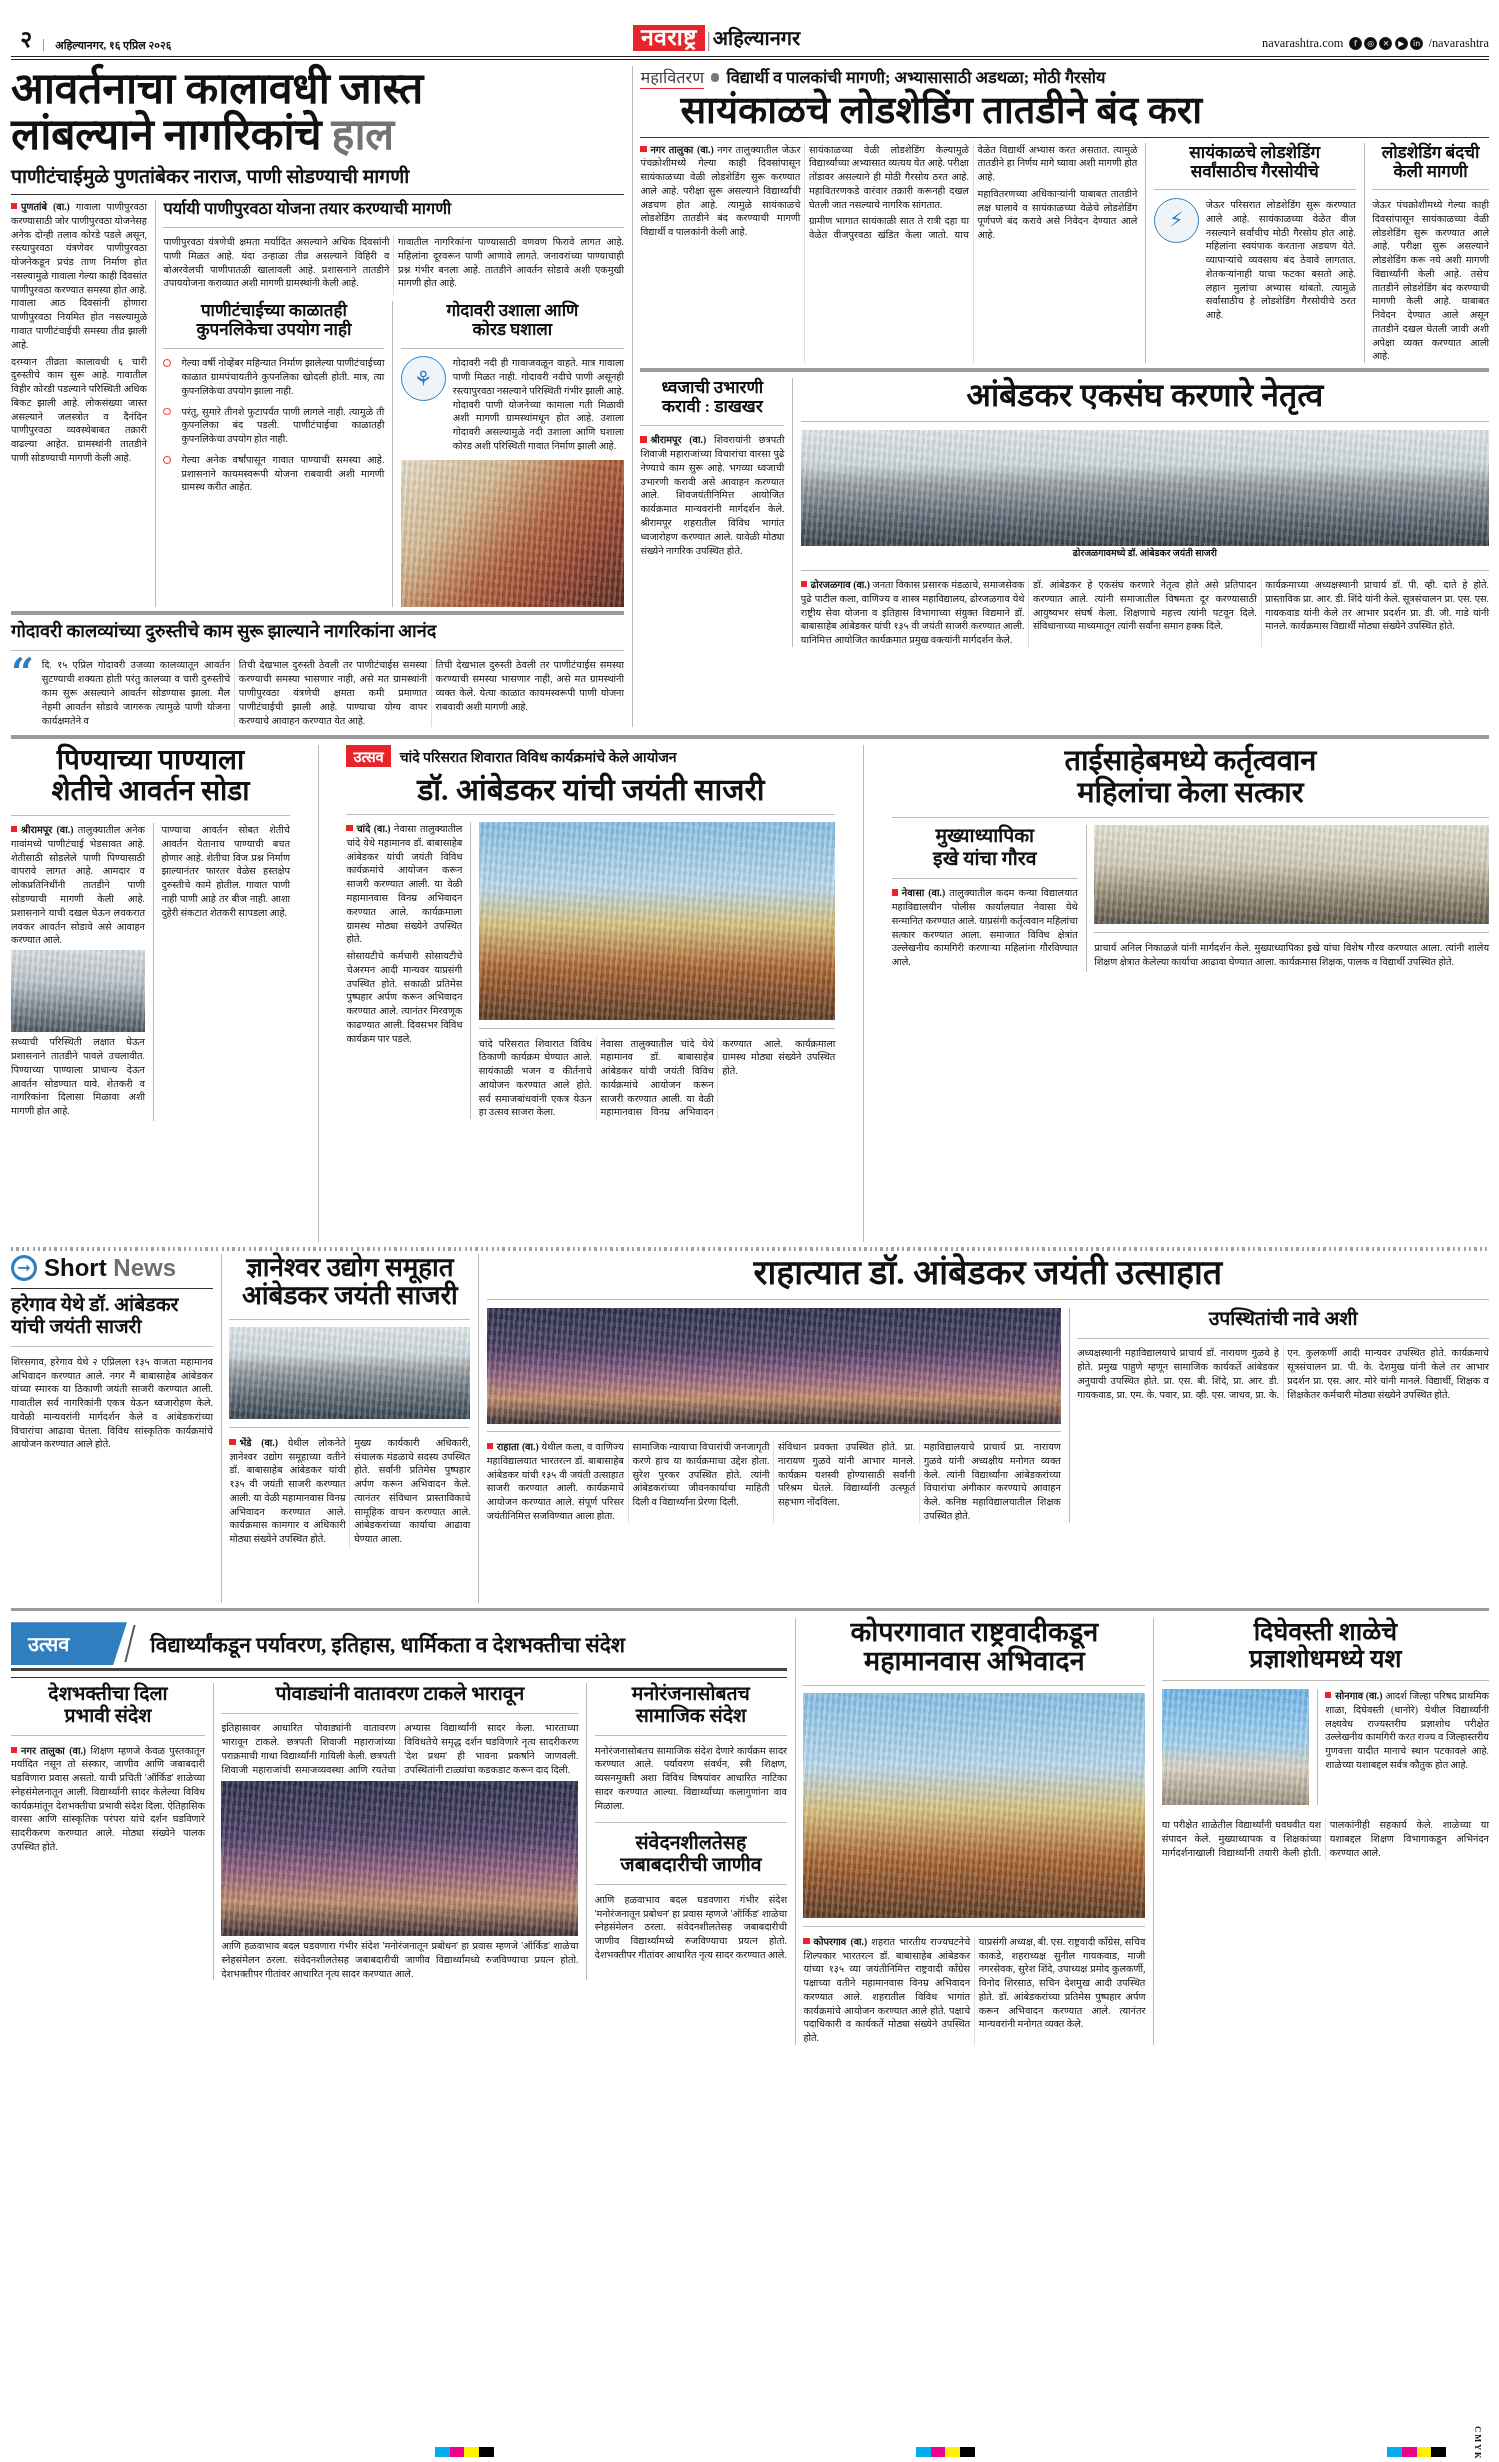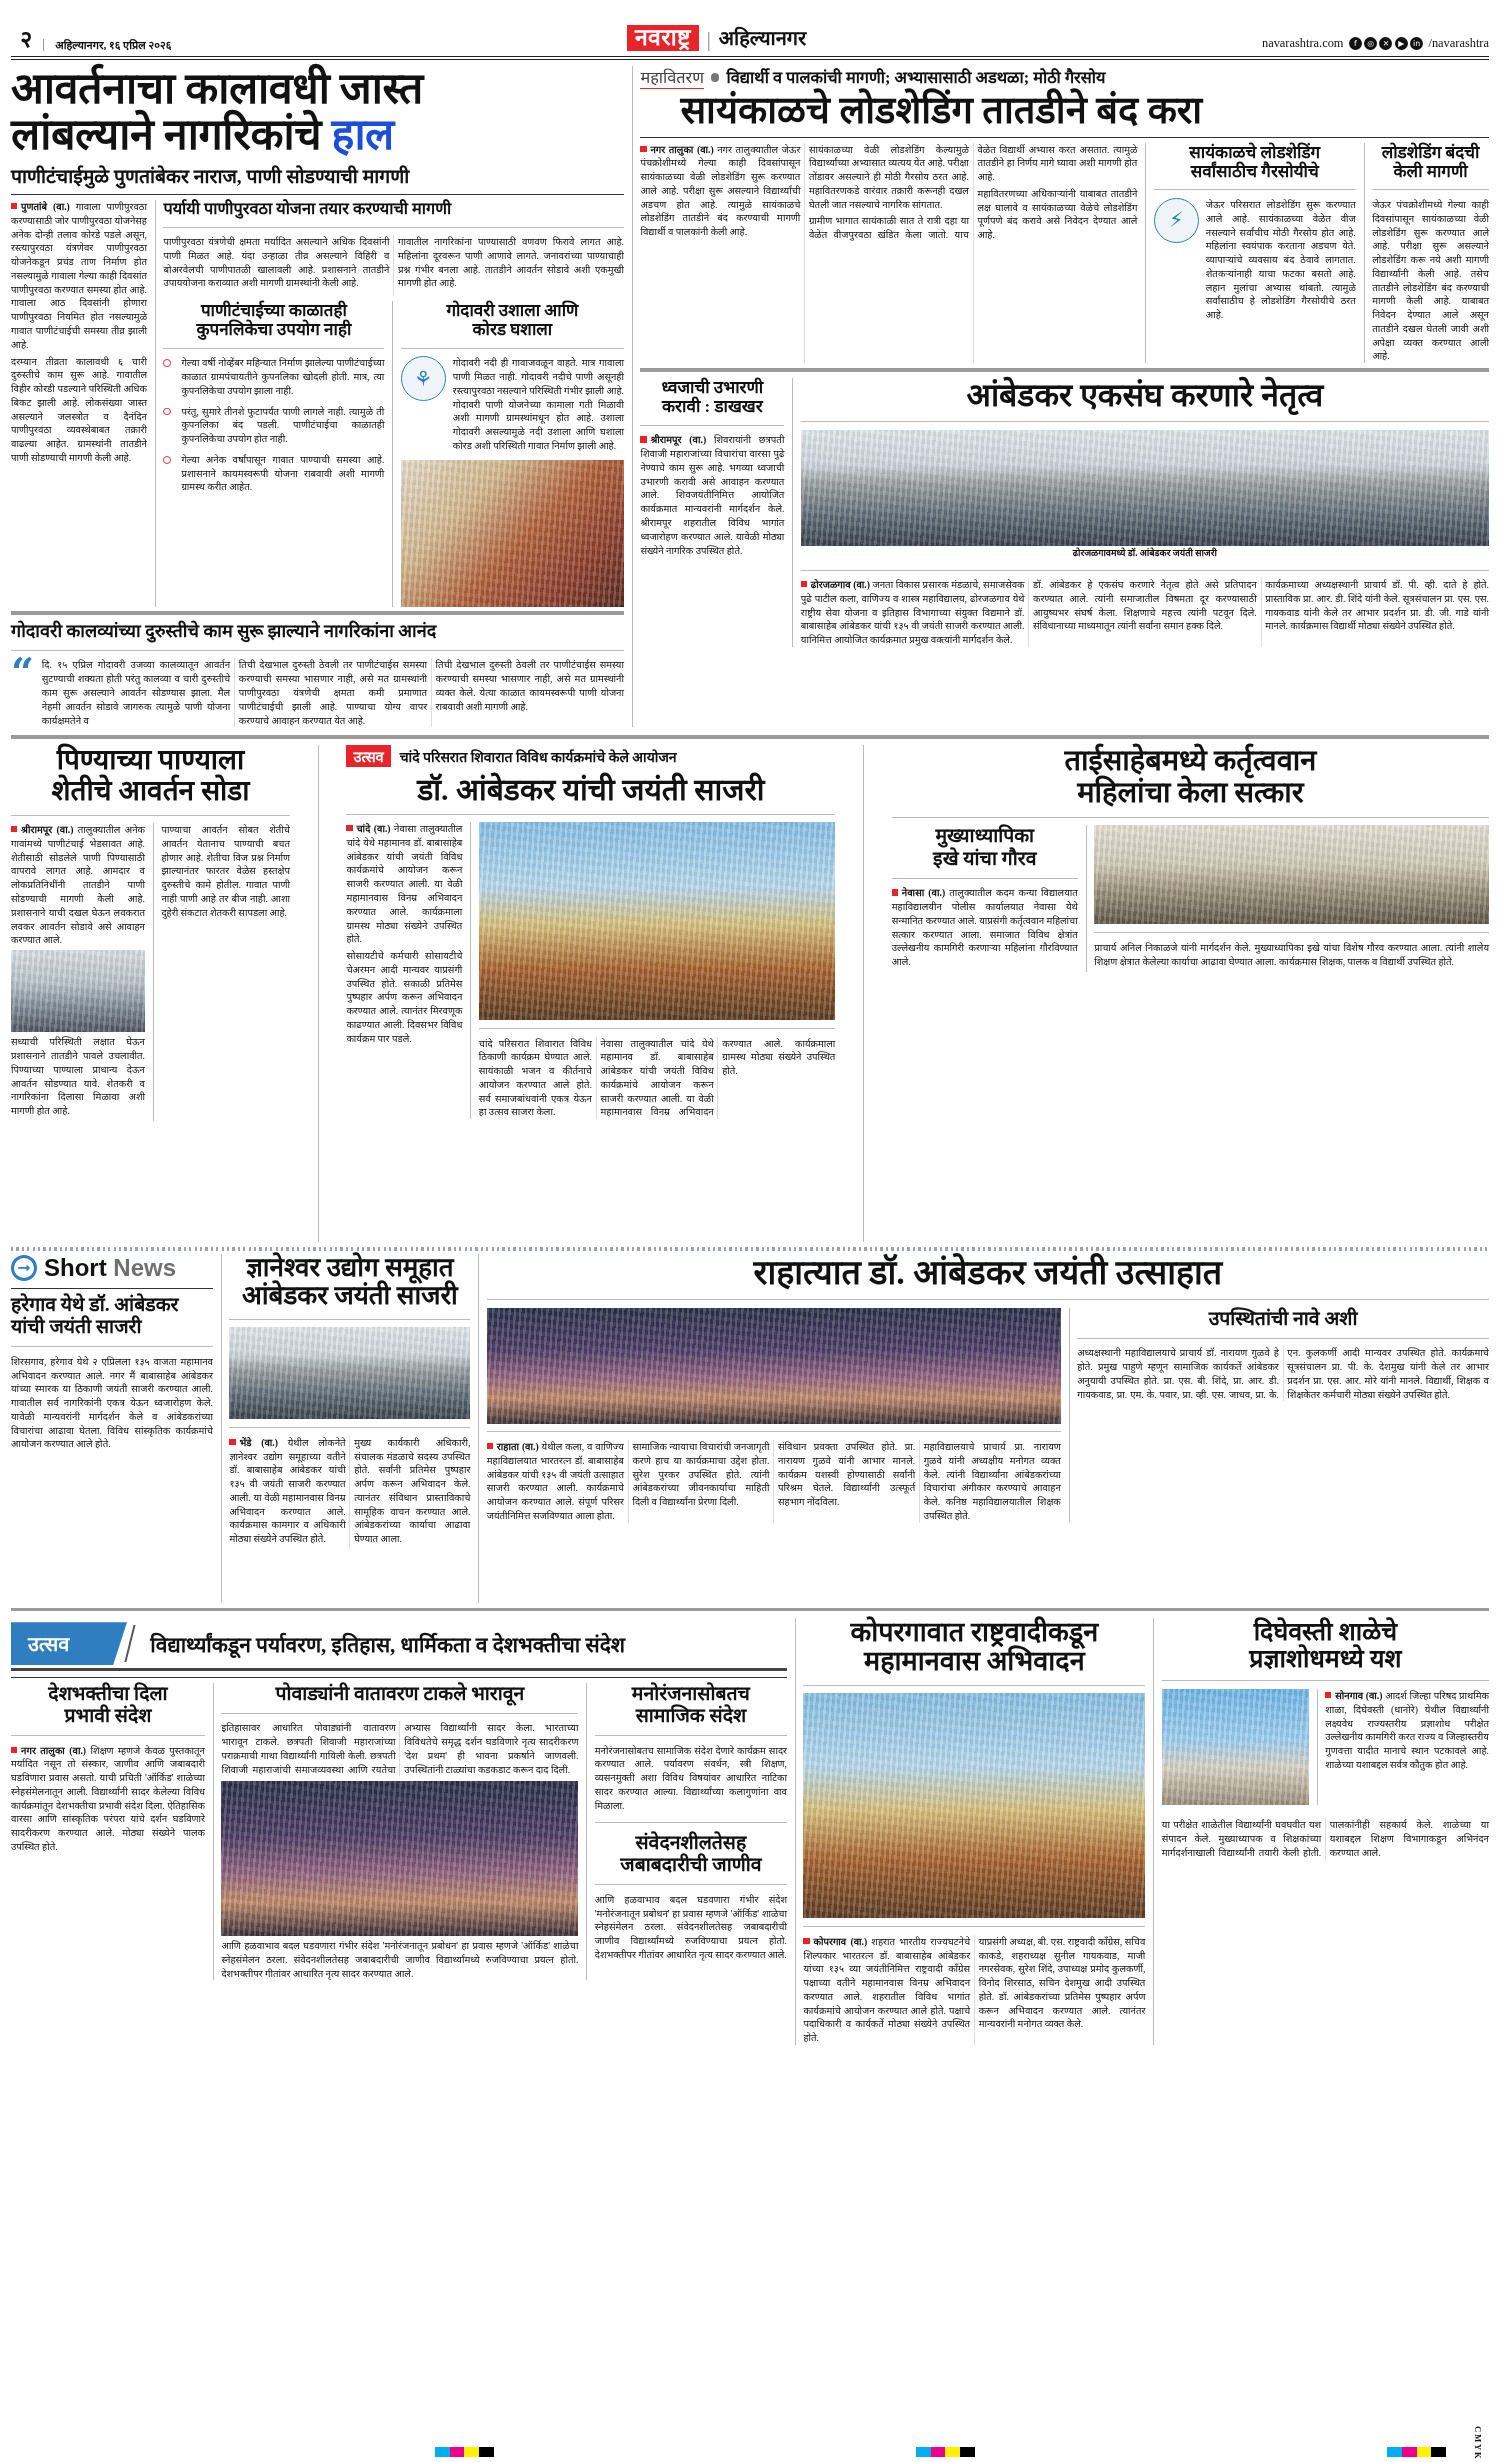--- a/index.html
+++ b/index.html
@@ -9,21 +9,21 @@
     font-family: "Liberation Serif", "DejaVu Serif", serif;
     color: #111;
     overflow: hidden;
   }
   .page { width: 1500px; height: 2462px; position: relative; padding: 0 11px; }
 
   
   .masthead { display:flex; align-items:flex-end; height:51px; padding-top:17px; }
   .pgnum { font-size:23px; font-weight:700; padding:0 11px 0 9.3px; line-height:1; }
   .mh-date { font-size:11px; border-left:1.6px solid #999; padding-left:11px; line-height:1.1;font-weight:bold; }
-  .mh-center { flex:1; display:flex; justify-content:center; align-items:flex-end; gap:8px; }
+  .mh-center { flex:1; display:flex; justify-content:center; align-items:flex-end; gap:2px; }
   .brand {
     background:#e8232a; color:#fff; font-weight:800; font-size:23px;
     padding:0.8px 7.8px 2.3px; letter-spacing:0.4px; line-height:1;
   }
   .brand-sep { color:#888; font-size:20px; font-weight:300; }
   .brand-city { font-weight:700; font-size:20px; }
   .mh-right { display:flex; align-items:center; gap:5.4px; font-size:12.4px; }
   .soc { display:flex; gap:2.3px; }
   .soc i {
     width:13px; height:13px; border-radius:50%; display:inline-block;
@@ -36,21 +36,21 @@
   .cols { display:flex; gap:0; }
   .vline { width:0.8px; background:#bbb; margin:0 7.8px; align-self:stretch; }
   .hline { height:0.8px; background:#bbb; margin:7.8px 0; }
   .hline-d { border-top:1.6px solid #333; margin:6.2px 0 4.7px; }
   .grayrule { height:3.9px; background:#9a9a9a; margin:4.7px 0 6.2px; }
 
   
   h1.lead {
     font-size:43px; font-weight:800; line-height:1.08; letter-spacing:-0.4px;
   }
-  h1.lead .red { color:#1d4ed8; }
+  h1.lead .red { color:#737373; }
   .sub-lead { font-size:19.4px; font-weight:700; margin-top:6.2px; line-height:1.2; }
   .kicker { display:flex; align-items:center; gap:7px; font-size:16.3px; font-weight:700; margin-bottom:1.6px;}
   .kicker .tagred { color:#404040; font-weight:400; border-bottom:1.6px solid #e8232a; }
   .dot { width:8.5px; height:8.5px; border-radius:50%; background:#777; display:inline-block; }
   h2.center-lead { font-size:38px; font-weight:800; line-height:1.06;margin-left:40px; }
   h2.sec { font-size:28px; font-weight:700; line-height:1.1; text-align:center; }
   h3.sec-s { font-size:19.4px; font-weight:700; line-height:1.15; text-align:center; }
   h4.boxhd { font-size:17px; font-weight:700; line-height:1.15; text-align:center; }
 
   

